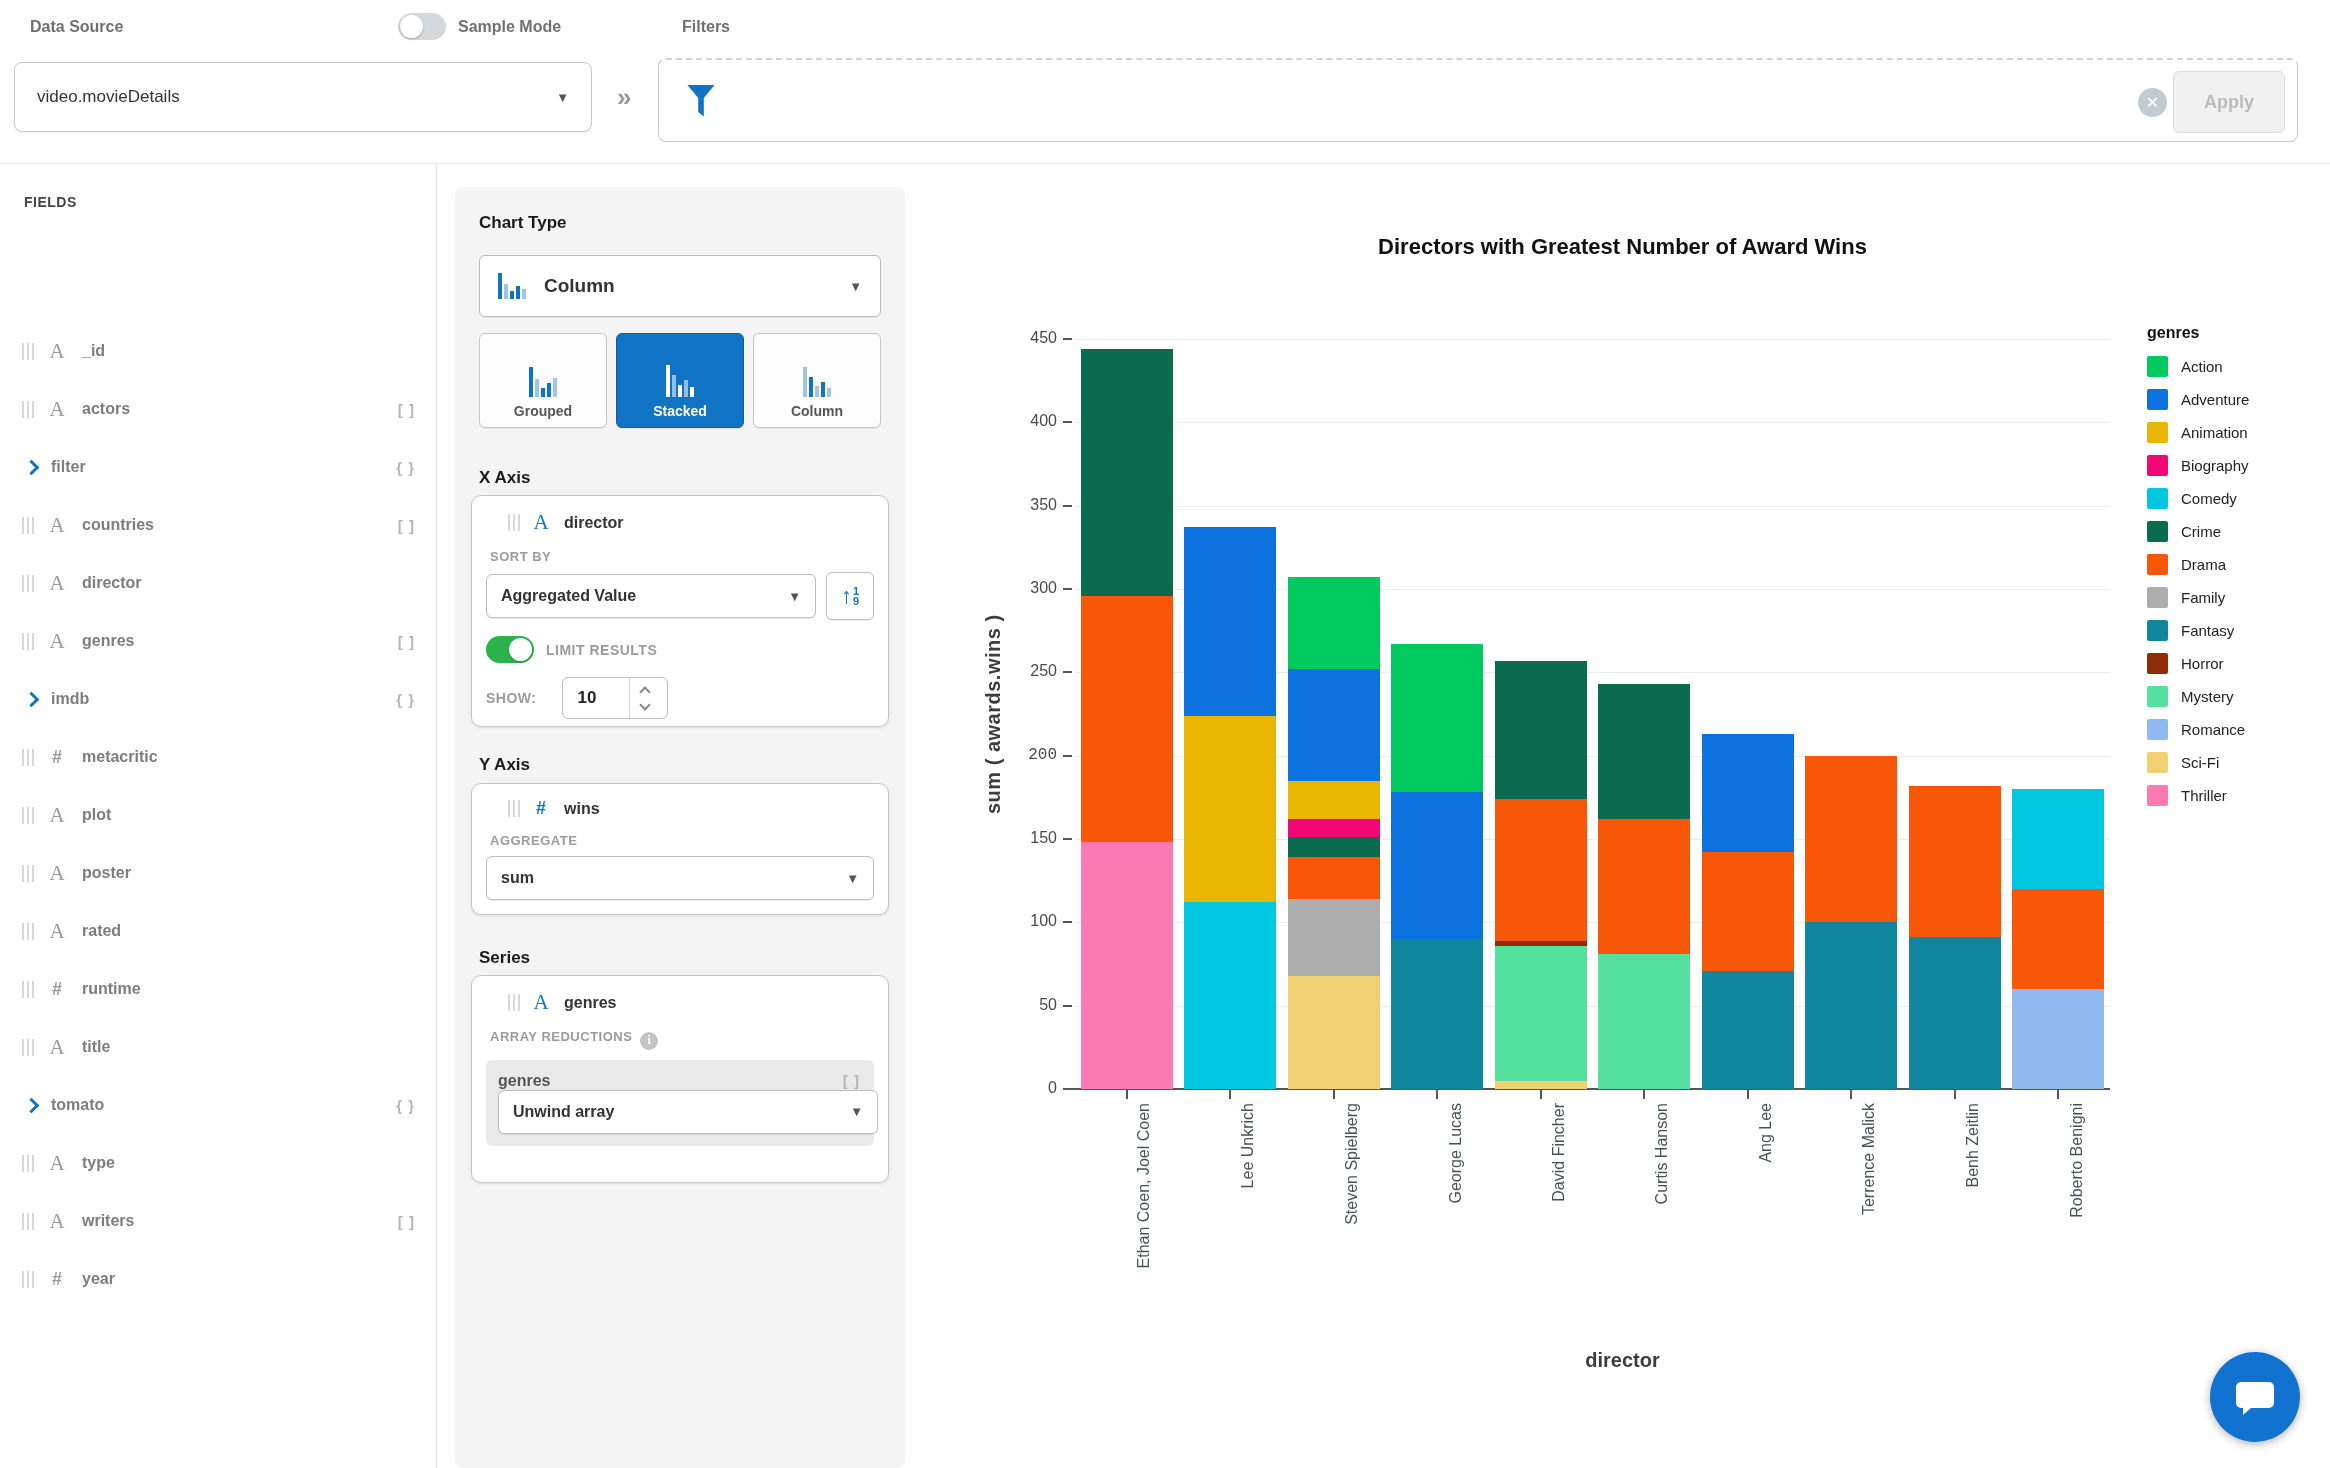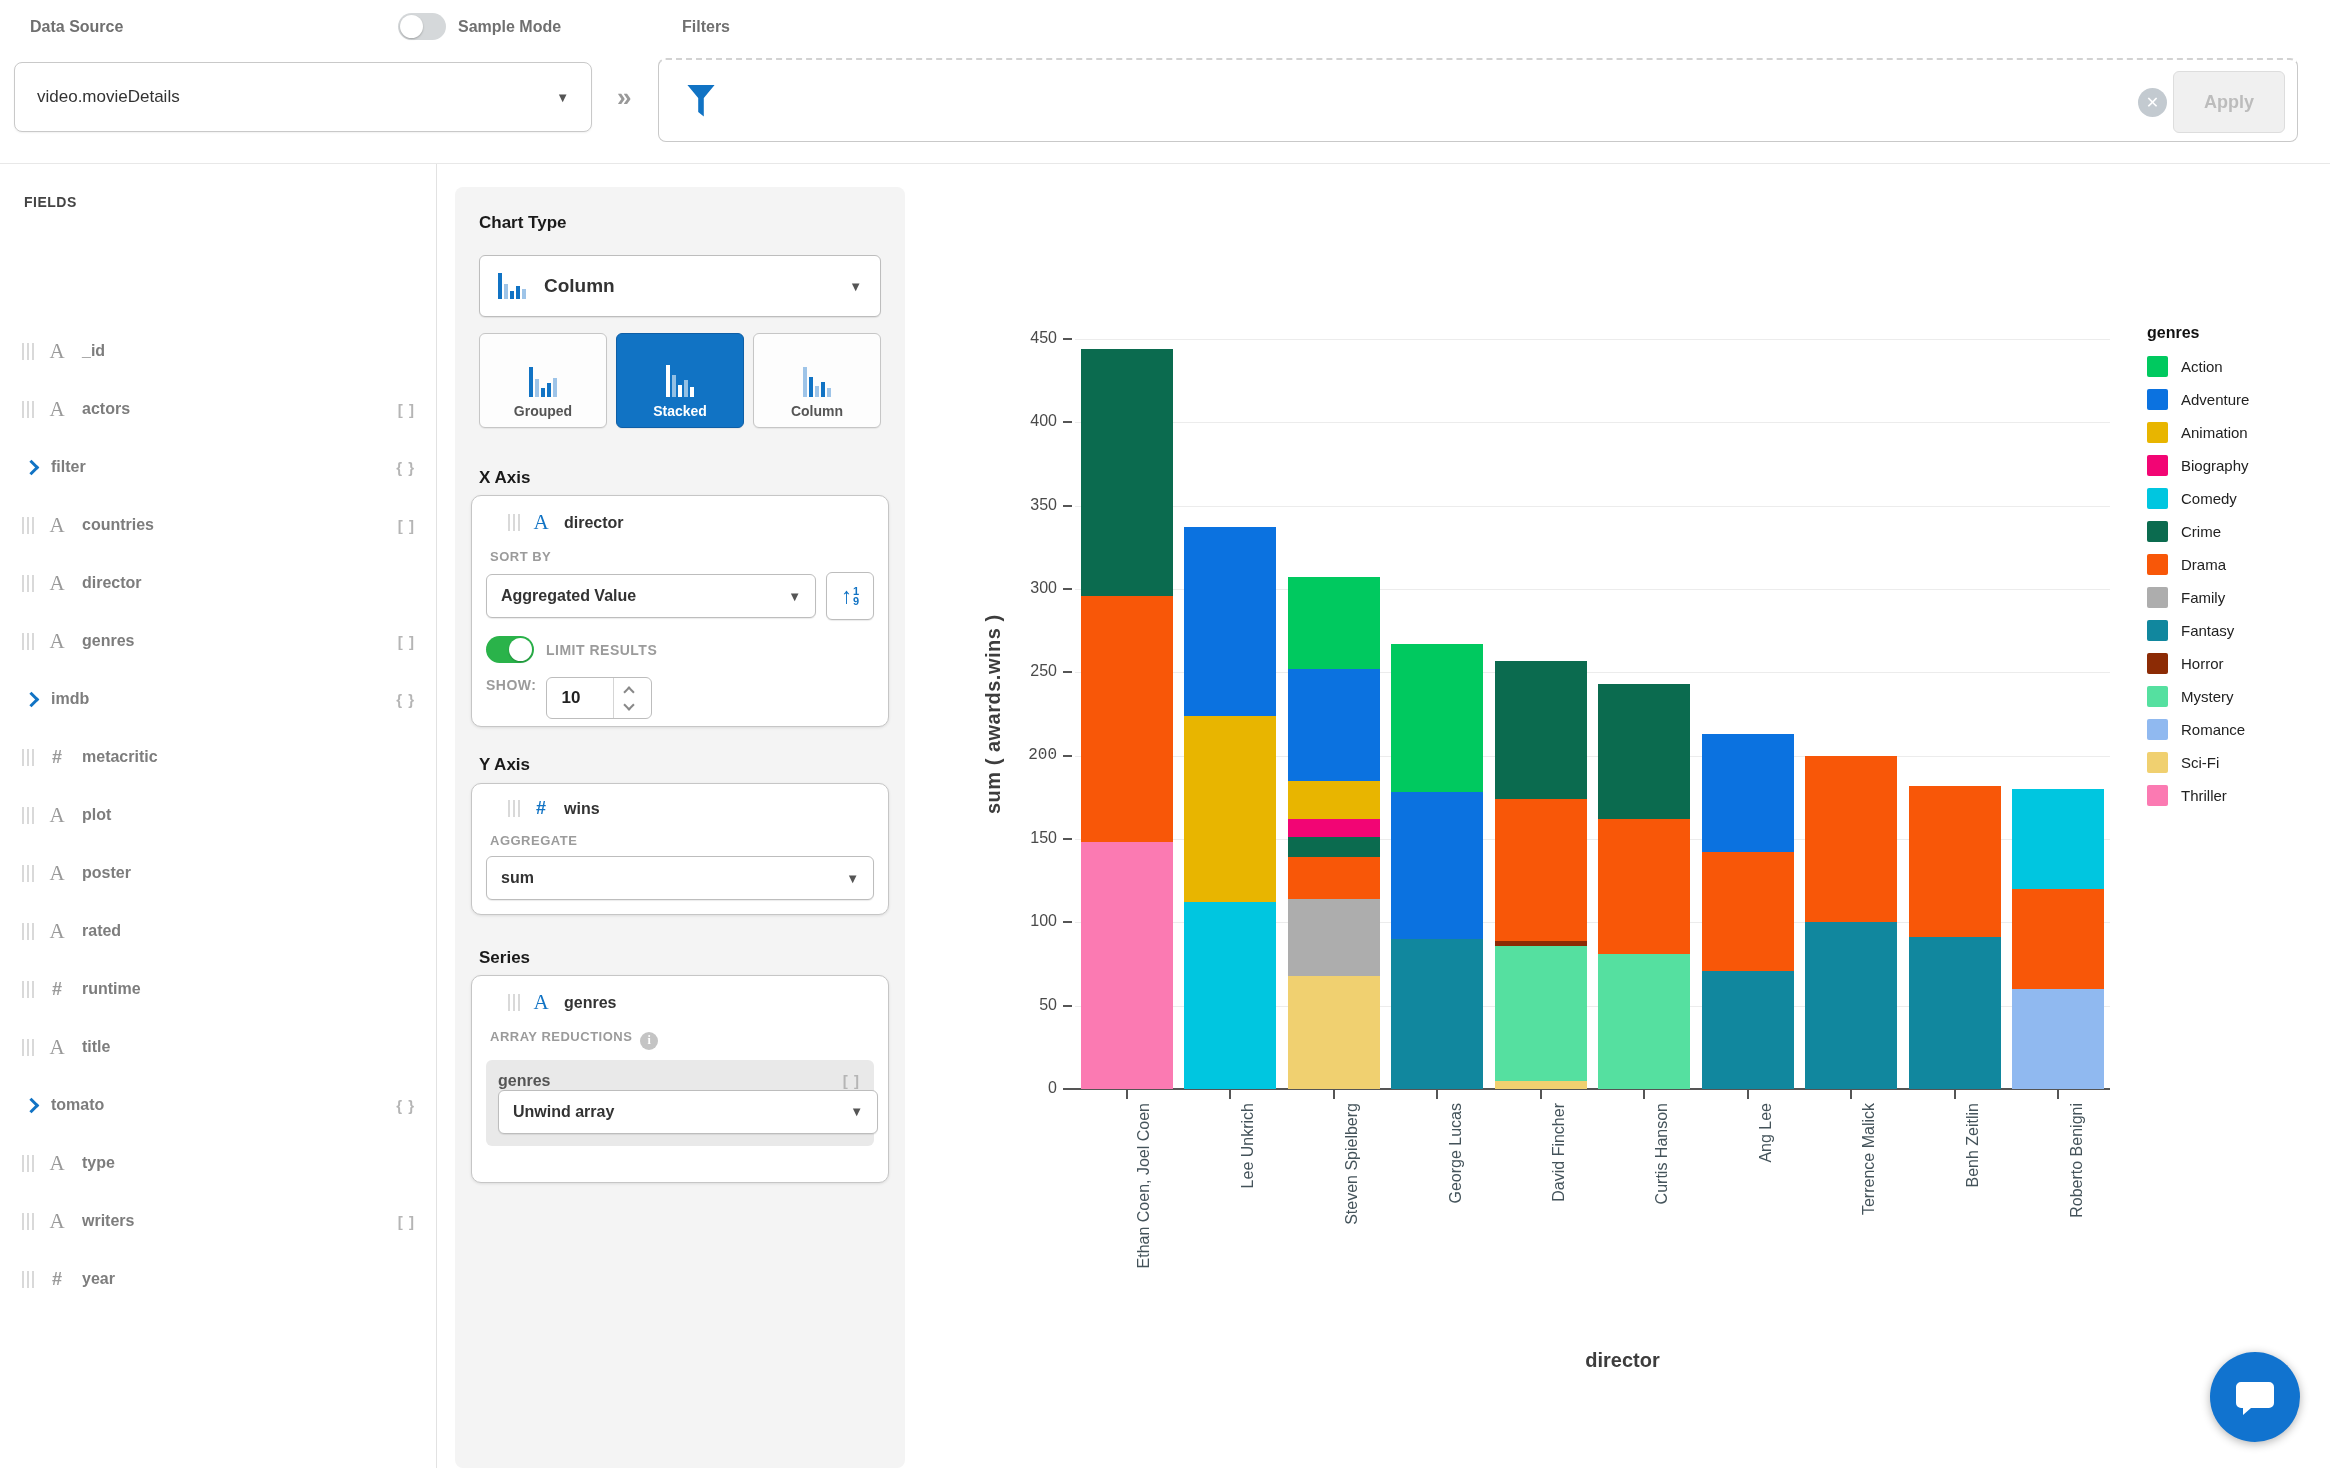--- a/index.html
+++ b/index.html
@@ -87,21 +87,21 @@
   .sort-row { display:flex; align-items:center; gap:10px; }
   #sort-order-btn { width:48px; height:48px; background:#fff; border:1px solid #bdbdbd; border-radius:6px;
     display:flex; align-items:center; justify-content:center; cursor:pointer; gap:1px;
     box-shadow:0 1px 1px rgba(0,0,0,.08); }
   #sort-order-btn .arrow { color:#1173c4; font-size:22px; font-weight:bold; line-height:20px; }
   #sort-order-btn .digits { display:flex; flex-direction:column; font-size:11px; font-weight:bold;
     color:#1173c4; line-height:10px; }
   .toggle-row { display:flex; align-items:center; gap:12px; margin-top:16px; }
   .toggle-row .toggle { position:relative; }
   .toggle-label { font-size:14px; font-weight:bold; color:#9b9b9b; letter-spacing:.5px; }
-  .show-row { display:flex; align-items:flex-start; gap:10px; margin-top:14px; }
+  .show-row { display:flex; align-items:center; gap:26px; margin-top:14px; }
   .num-input { width:106px; height:42px; background:#fff; border:1px solid #bdbdbd; border-radius:6px;
     display:flex; align-items:center; overflow:hidden; }
   .num-input input { width:66px; border:none; outline:none; font-size:17px; font-weight:bold; color:#222;
     padding-left:14px; font-family:inherit; }
   .stepper { width:30px; height:100%; border-left:1px solid #d5d5d5; display:flex; flex-direction:column;
     align-items:center; justify-content:center; gap:5px; cursor:pointer; }
   .stepper i { width:8px; height:8px; border-top:2px solid #888; border-right:2px solid #888; }
   .stepper i.up { transform:rotate(-45deg); margin-top:3px; }
   .stepper i.dn { transform:rotate(135deg); margin-bottom:3px; }
   .info-icon { display:inline-flex; width:18px; height:18px; border-radius:50%; background:#c4c4c4;
@@ -443,20 +443,21 @@
         <span class="field-badge">[ ]</span>
         <div class="select wide-select" style="width:380px; margin-top:0">
           <span class="val">Unwind array</span>
           <span class="chev-down">▼</span>
         </div>
       </div>
     </div>
   </div>
 
   <div id="chart-panel">
+    <div id="chart-title">Directors with Greatest Number of Award Wins</div>
     <div id="y-title">sum ( awards.wins )</div>
     <div id="x-title">director</div>
     <div id="plot-area">
         <div class="ytick-label" style="left: 82px; top: 915px;">0</div>
         <div class="ytick-mark" style="left: 148px; top: 924px;"></div>
         <div class="gridline" style="left: 160px; top: 841.667px; width: 1035px;"></div>
         <div class="ytick-label" style="left: 82px; top: 831.667px;">50</div>
         <div class="ytick-mark" style="left: 148px; top: 840.667px;"></div>
         <div class="gridline" style="left: 160px; top: 758.333px; width: 1035px;"></div>
         <div class="ytick-label" style="left: 82px; top: 748.333px;">100</div>

